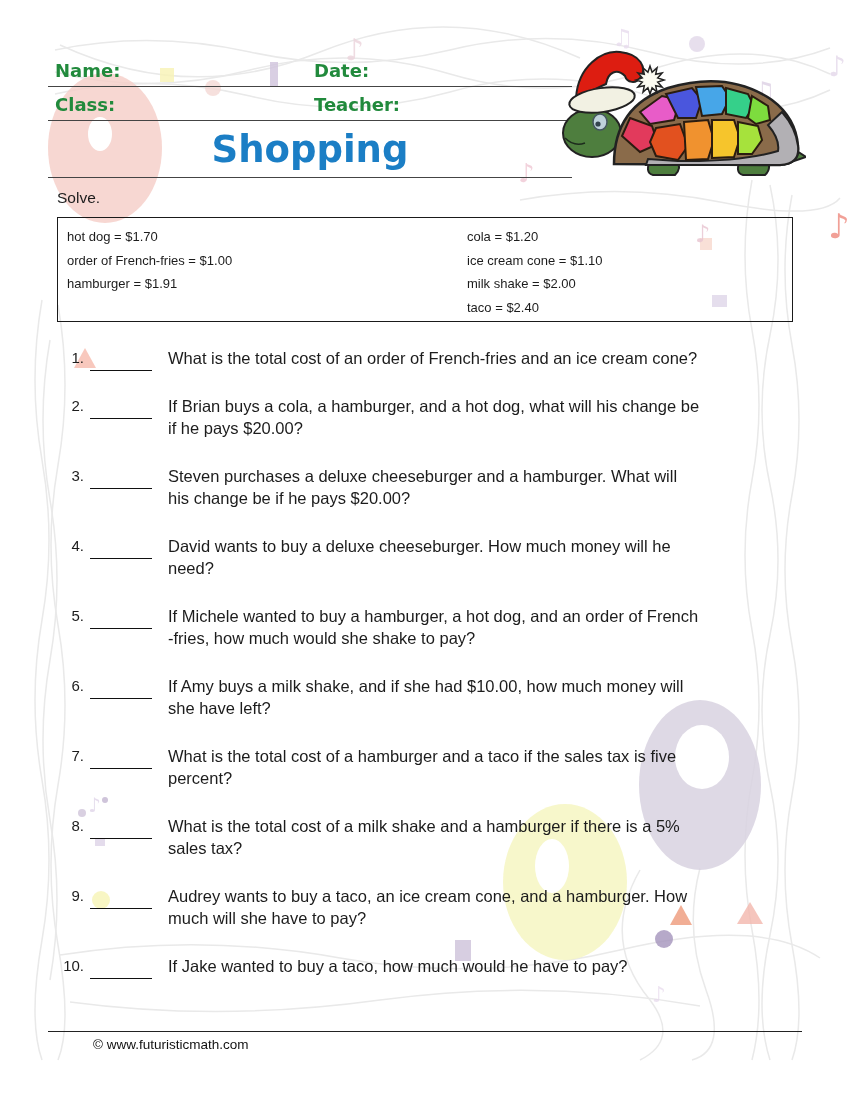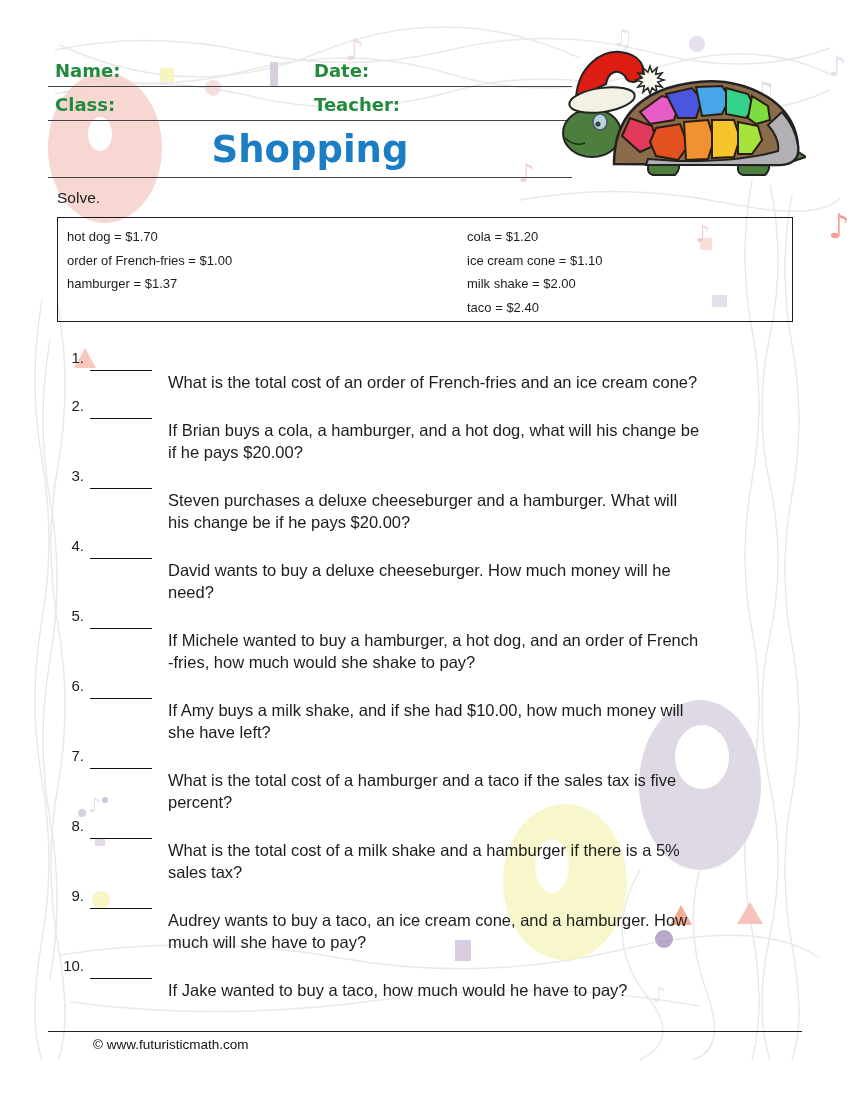--- a/index.html
+++ b/index.html
@@ -43,21 +43,21 @@
   }
   .price-col{position:absolute;top:7px;font-size:13px;line-height:23.5px;}
   .price-col.left{left:9px;}
   .price-col.right{left:373px;margin-left:36px;}
 
   .q-row{position:absolute;left:0;width:850px;height:0;}
   .q-num{position:absolute;left:40px;top:0;width:44px;text-align:right;font-size:15px;}
   .q-blank{position:absolute;left:90px;top:2px;width:62px;height:20px;border-bottom:1.6px solid #111;}
   .q-text{
     position:absolute;left:168px;top:-2px;width:632px;
-    font-size:16.5px;line-height:22px;white-space:pre-line;margin-top:24px;
+    font-size:16.5px;line-height:22px;white-space:pre-line;
   }
 
   .footer-line{position:absolute;left:48px;top:1031px;width:754px;border-bottom:1.6px solid #222;height:0;}
   .footer-text{position:absolute;top:1037px;font-size:13.5px;color:#111;margin-left:45px;}
   .footer-text.left{left:48px;}
   .footer-text.right{left:48px;width:754px;text-align:right;}
 </style>
 </head>
 <body>
 
@@ -156,21 +156,21 @@
 
     <div class="title">Shopping</div>
     <div class="hline" style="left:48px;top:177px;width:524px;"></div>
 
     <div class="solve">Solve.</div>
 
     <div class="price-box">
       <div class="price-col left">
         <div>hot dog = $1.70</div>
         <div>order of French-fries = $1.00</div>
-        <div>hamburger = $1.37</div>
+        <div>hamburger = $1.91</div>
       </div>
       <div class="price-col right">
         <div>cola = $1.20</div>
         <div>ice cream cone = $1.10</div>
         <div>milk shake = $2.00</div>
         <div>taco = $2.40</div>
       </div>
     </div>
 
     <div class="q-row" style="top:349px;">

